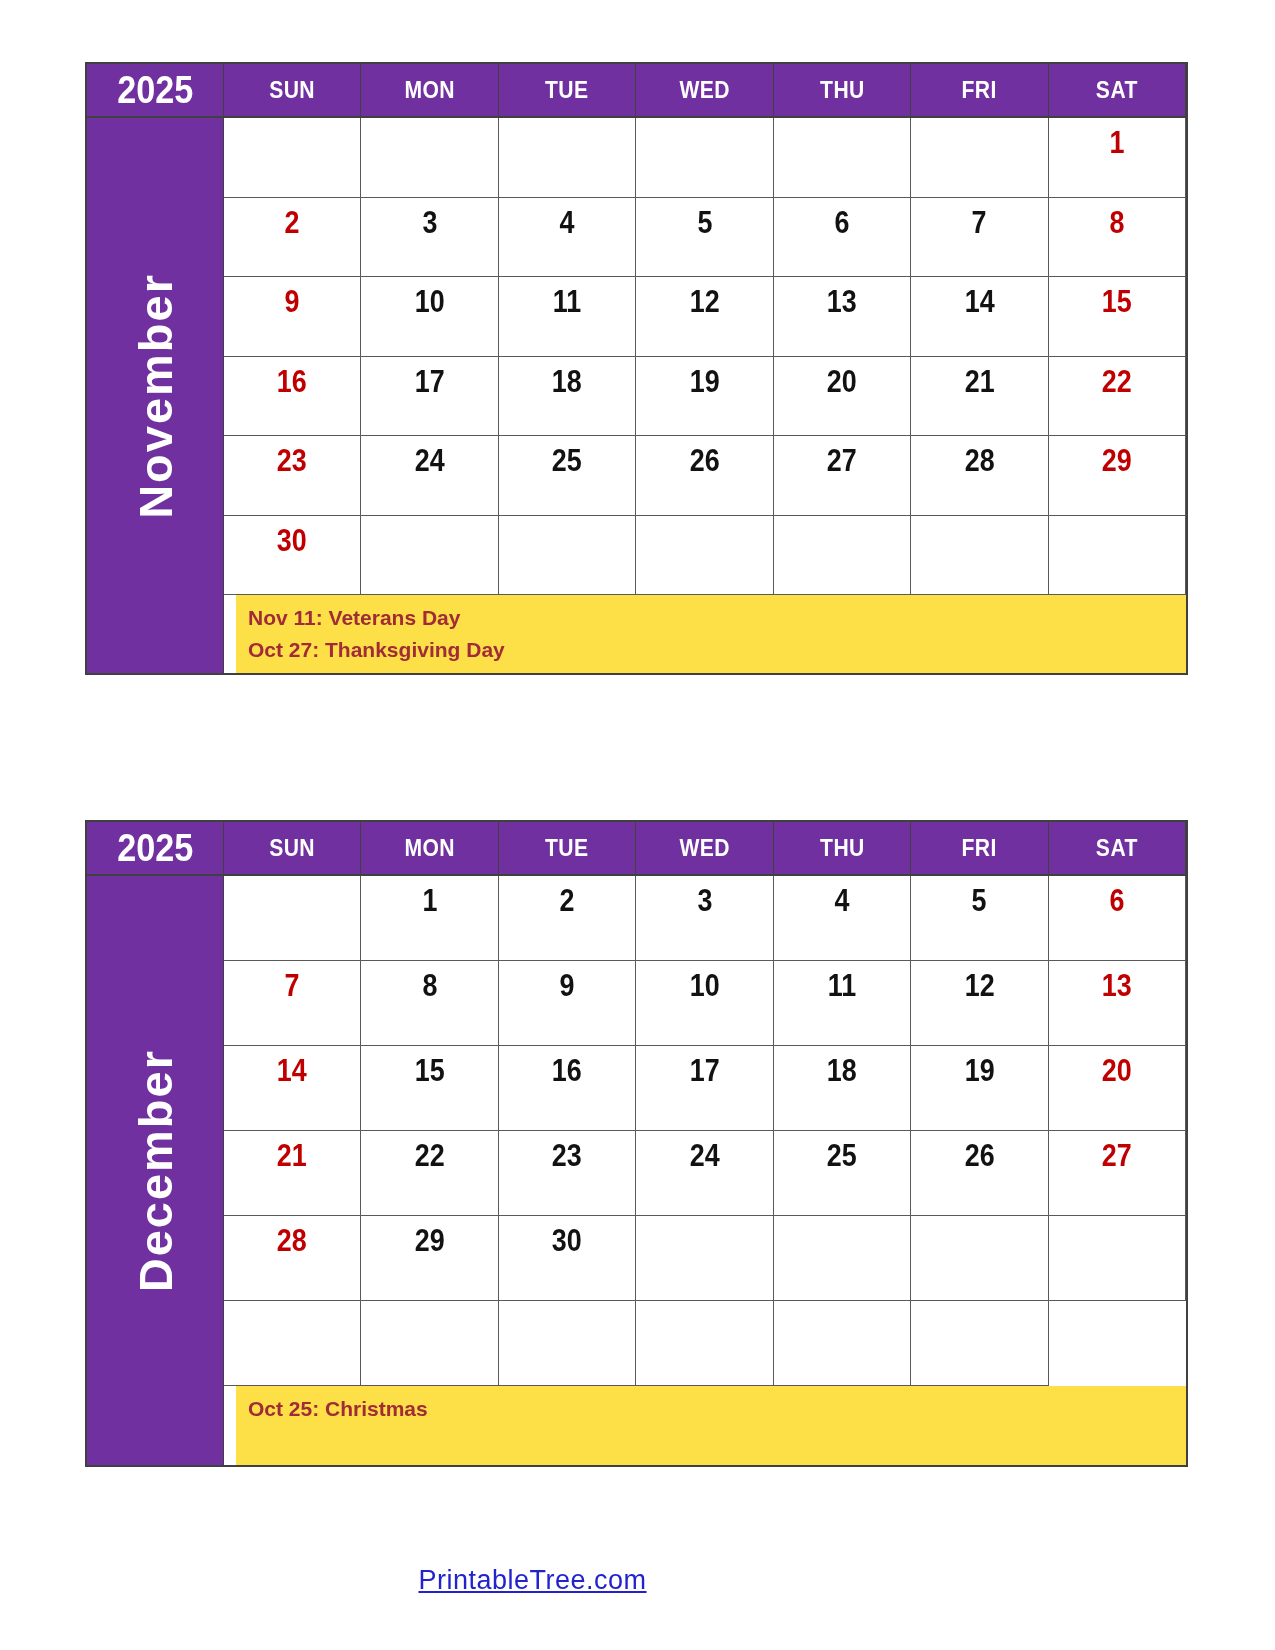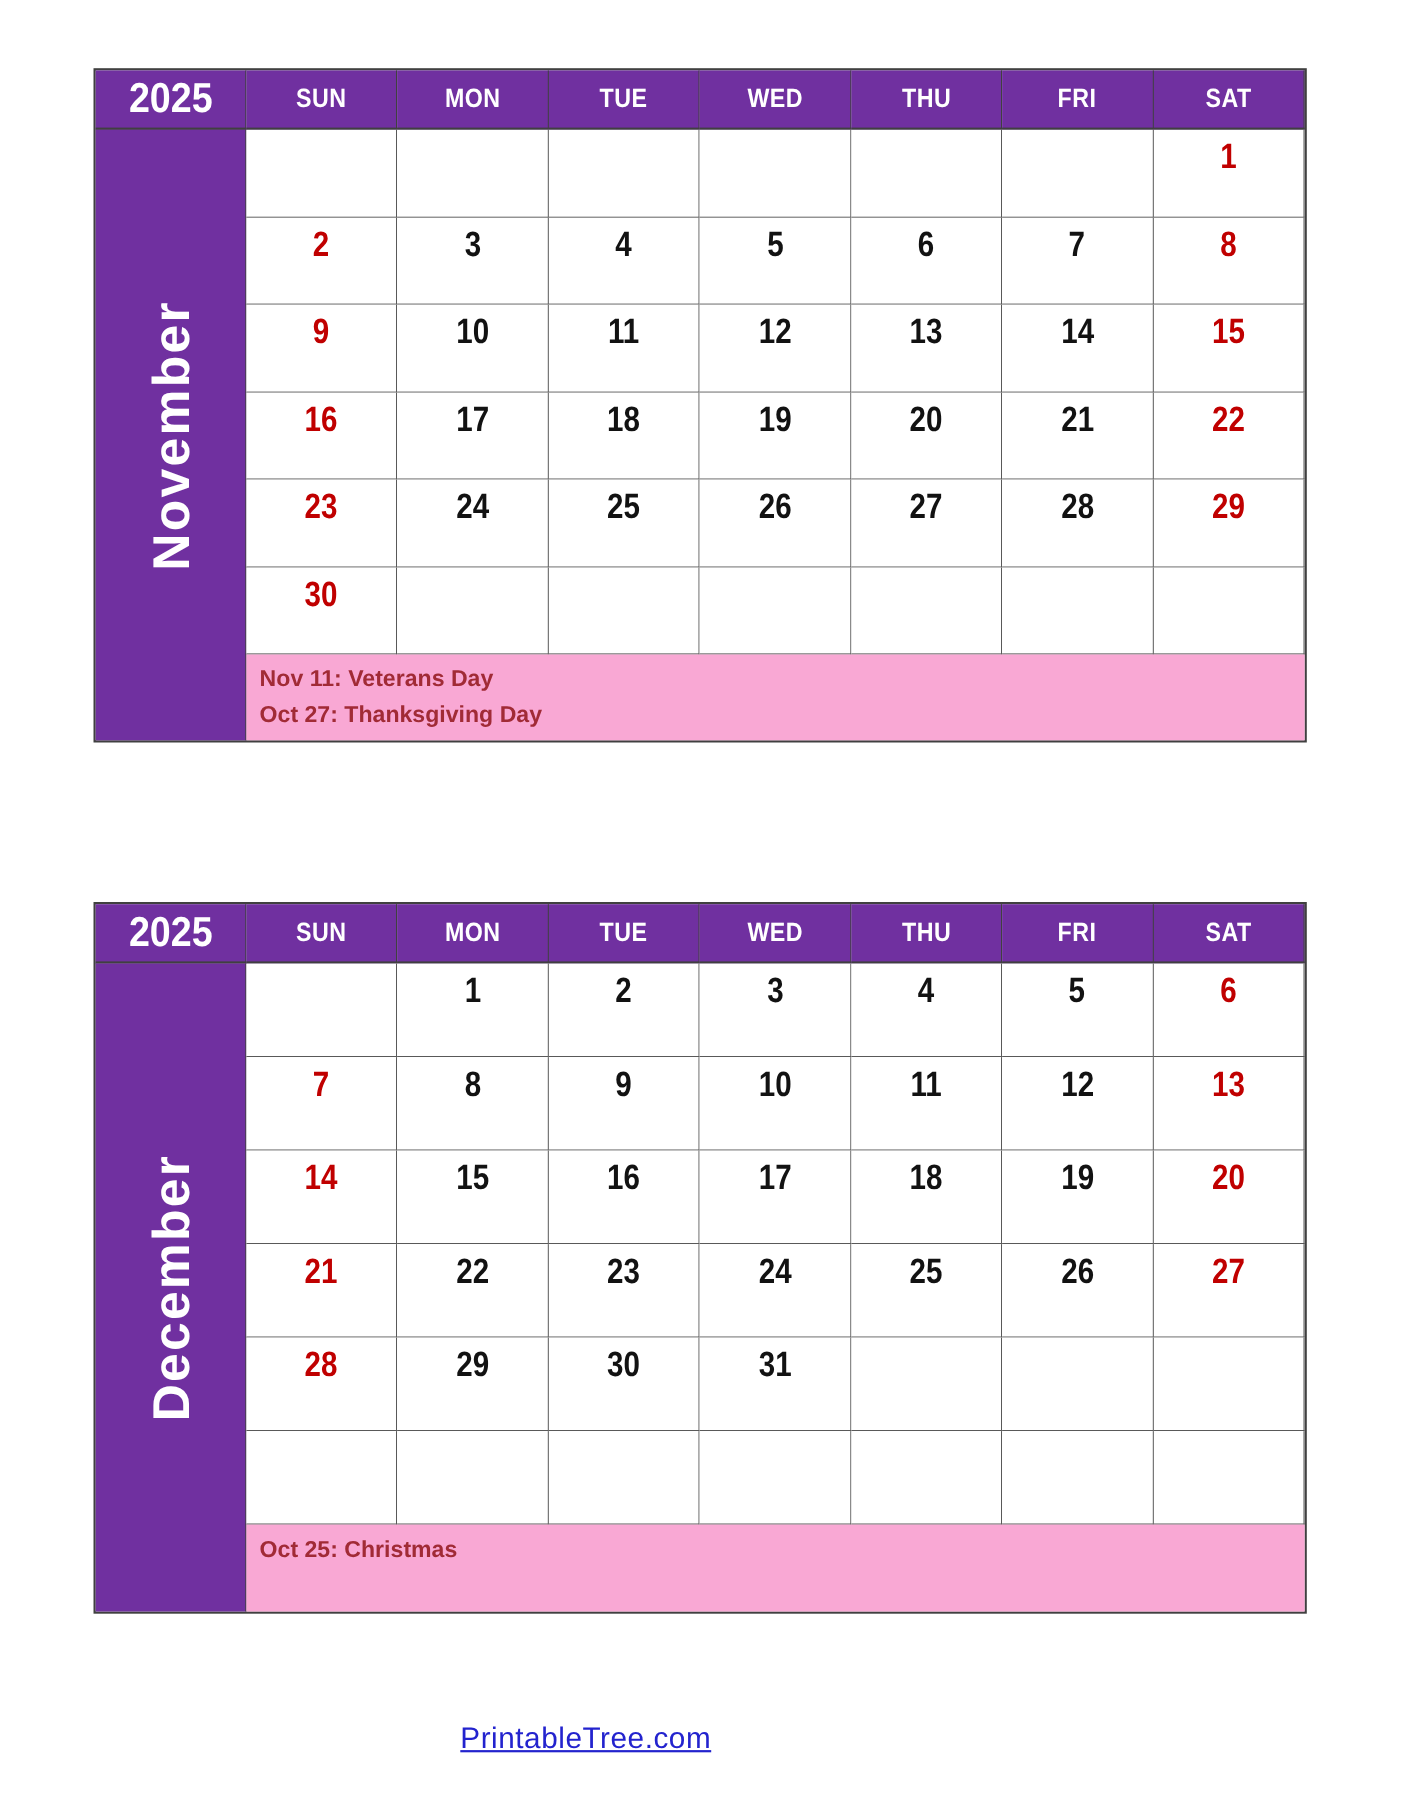--- a/index.html
+++ b/index.html
@@ -42,21 +42,21 @@
     padding-top:6px;box-sizing:border-box;background:#ffffff;
   }
   .daycell .num{
     font-weight:bold;font-size:32px;color:#121212;
     display:inline-block;transform:scaleX(.84);transform-origin:center top;
   }
   .daycell.weekend .num{color:var(--weekend-red,#C00000);}
 
   .holiday-box{
     grid-column:2 / span 7;grid-row:8;
-    padding:7px 12px;box-sizing:border-box;background:#f9a8d4;
+    padding:7px 12px;box-sizing:border-box;background:#fde047;margin-left:12px;
   }
   .holiday-line{
     color:var(--holiday-red,#A12B36);font-weight:bold;font-size:21px;line-height:1.5;
   }
 
   .footer{position:absolute;top:1565px;left:0;width:1065px;text-align:center;}
   .footer a{
     color:var(--link-blue,#2323CE);font-size:27px;text-decoration:underline;
     letter-spacing:.5px;cursor:pointer;
   }
@@ -312,23 +312,20 @@
     </div>
     <div class="daycell weekend">
       <span class="num">28</span>
     </div>
     <div class="daycell">
       <span class="num">29</span>
     </div>
     <div class="daycell">
       <span class="num">30</span>
     </div>
-    <div class="daycell">
-      <span class="num">31</span>
-    </div>
     <div class="daycell"></div>
     <div class="daycell"></div>
     <div class="daycell"></div>
     <div class="daycell"></div>
     <div class="daycell"></div>
     <div class="daycell"></div>
     <div class="daycell"></div>
     <div class="daycell"></div>
     <div class="daycell"></div>
     <div class="daycell"></div>

